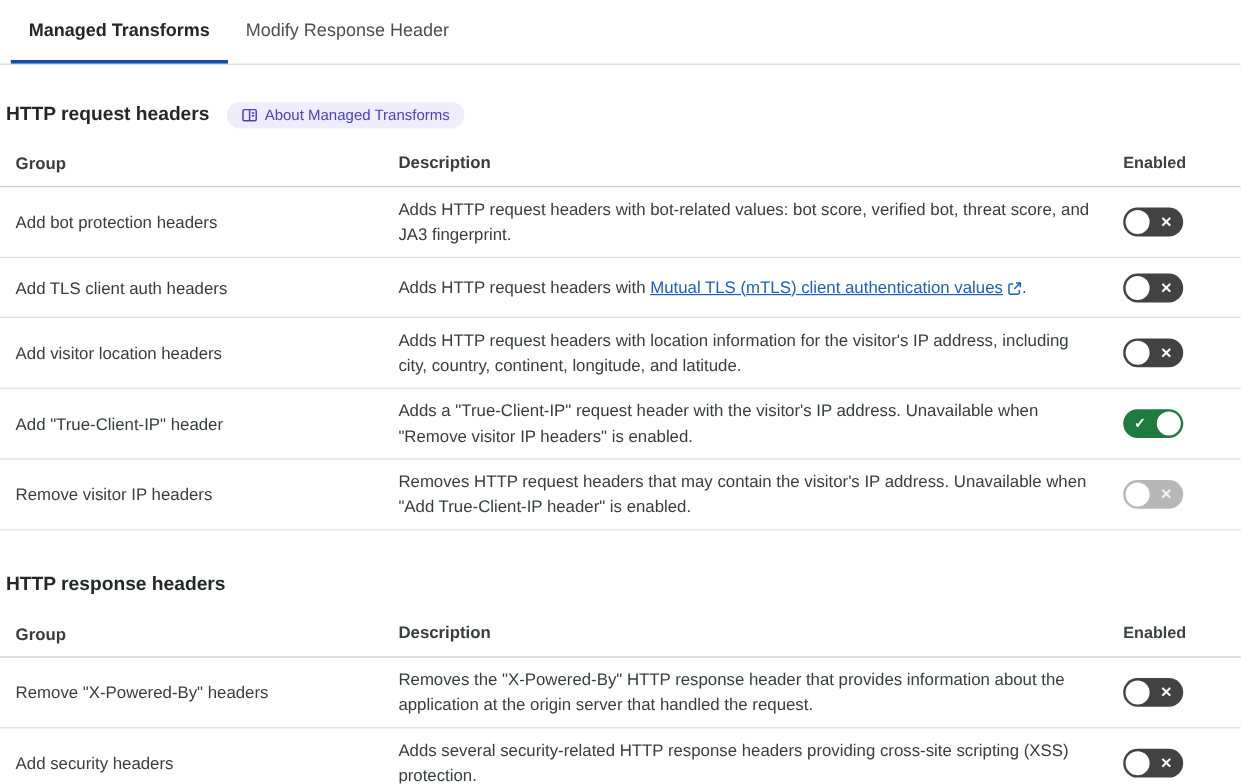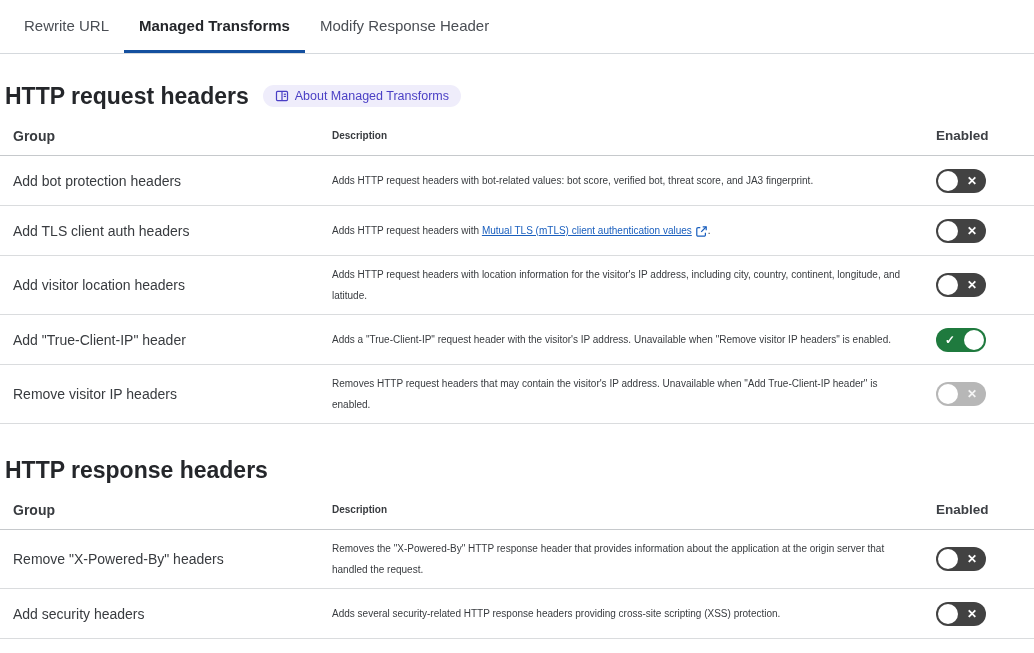--- a/index.html
+++ b/index.html
@@ -30,42 +30,42 @@
     color:#24262a;font-weight:700;
     border-bottom-color:var(--accent-blue);
   }
   
   .section{margin-top:30px;}
   .section.second{margin-top:34px;}
   .section-head{
     display:flex;align-items:center;padding-left:5px;margin-bottom:8px;
   }
   .section-title{
-    font-size:23px;font-weight:700;color:#24262a;line-height:24px;
+    font-size:16px;font-weight:700;color:#24262a;line-height:24px;
   }
   .badge{
     display:inline-flex;align-items:flex-start;gap:6px;margin-left:14px;
     background:var(--badge-bg);color:var(--badge-text);
     font-size:12.5px;padding:4px 12px;border-radius:13px;cursor:pointer;
     line-height:14px;
   }
   .badge svg{display:block;}
   
   .thead,.trow{
     display:grid;grid-template-columns:320px 1fr 98px;align-items:center;
   }
   .thead{
     border-bottom:1px solid #c6c9cc;padding:9px 0;
     font-size:13.5px;font-weight:700;color:#3d4045;
   }
   .trow{
     border-bottom:1px solid #dadcde;padding:8px 0;min-height:50px;
   }
   .cell-group{padding-left:13px;font-size:14px;line-height:20px;color:#383b3f;padding-right:20px;}
-  .cell-desc{padding-right:28px;font-size:10px;line-height:21px;color:#383b3f;padding-left:12px;}
+  .cell-desc{padding-right:28px;font-size:14px;line-height:21px;color:#383b3f;padding-left:12px;}
   .desc-link{color:var(--link-blue);text-decoration:underline;cursor:pointer;}
   .ext-icon{display:inline-block;vertical-align:-1px;margin-left:3px;color:var(--link-blue);}
   .ext-icon svg{display:inline-block;vertical-align:middle;}
   
   .toggle{
     position:relative;width:50px;height:24px;border-radius:12px;cursor:pointer;
   }
   .toggle .knob{
     position:absolute;top:2px;width:20px;height:20px;border-radius:50%;background:#fff;
   }
@@ -80,21 +80,20 @@
   .toggle.on .knob{right:2px;}
   .toggle.on .glyph{left:9px;}
   .toggle.disabled{background:var(--toggle-disabled);cursor:default;}
   .toggle.disabled .knob{left:2px;}
   .toggle.disabled .glyph{right:9px;color:rgba(255,255,255,.85);}
 </style>
 </head>
 <body>
 
 <div class="tabbar">
-  <div class="tab">Rewrite URL</div>
   <div class="tab active">Managed Transforms</div>
   <div class="tab">Modify Response Header</div>
 </div>
 
 <div class="section">
   <div class="section-head">
     <div class="section-title">HTTP request headers</div>
     <div class="badge">
       <span>
         <svg width="14" height="14" viewBox="0 0 16 16" fill="none" stroke="currentColor" stroke-width="1.4">

